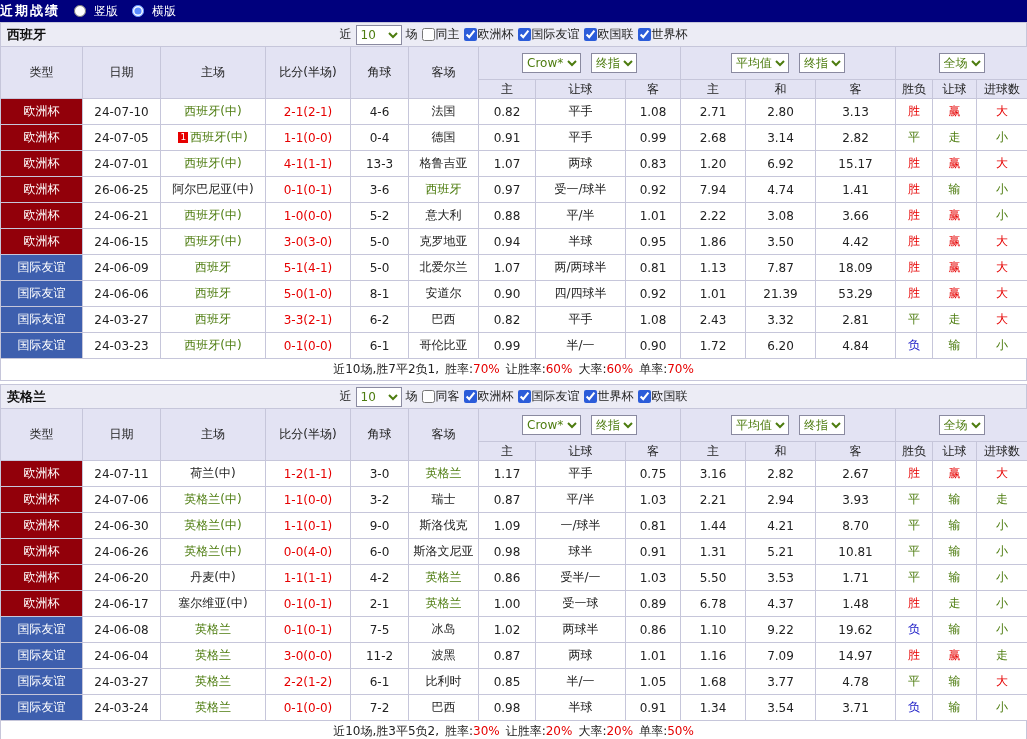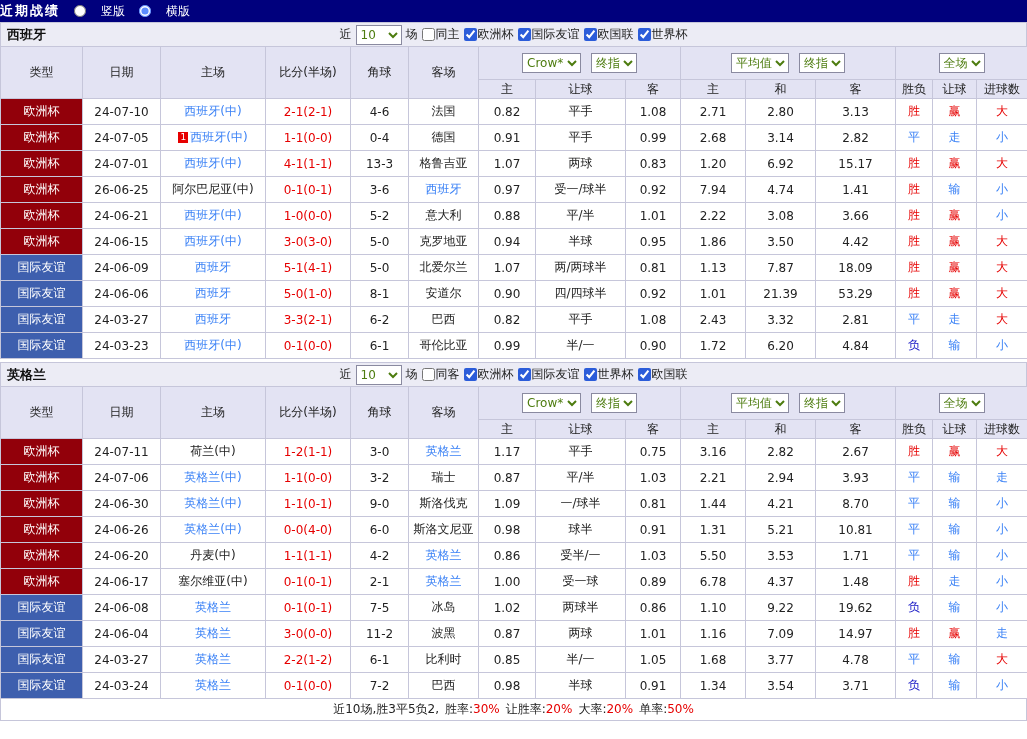--- a/index.html
+++ b/index.html
@@ -9,21 +9,21 @@
     font-family: "DejaVu Sans", "Liberation Sans", sans-serif;
     font-size: 12px;
     color: #222;
   }
   
   .topbar {
     height: 22px; background: #00007d; color: #fff;
     display: flex; align-items: center; justify-content: flex-start; gap: 14px;
   }
   .topbar .title { font-weight: bold; font-size: 13px; letter-spacing: 2px; }
-  .topbar label { display: inline-flex; align-items: center; gap: 15px; cursor: pointer; }
+  .topbar label { display: inline-flex; align-items: center; gap: 8px; cursor: pointer; }
   .topbar input[type=radio] { width: 12px; height: 12px; accent-color: #5b8cff; }
   
   .section-bar {
     position: relative; height: 24px; background: #ececf5;
     border: 1px solid #c6c6da; border-bottom: none;
     display: flex; align-items: center; justify-content: center;
   }
   .team-title { position: absolute; left: 6px; font-weight: bold; font-size: 13px; color: #111; }
   .filters { display: flex; align-items: center; gap: 4px; }
   .filters .chk { display: inline-flex; align-items: center; gap: 1px; cursor: pointer; }
@@ -36,21 +36,21 @@
   
   table { width: 1027px; border-collapse: collapse; table-layout: fixed; }
   th, td { border: 1px solid #c6c6da; text-align: center; overflow: hidden; white-space: nowrap; }
   thead th { background: #e3e3f3; font-weight: normal; color: #222; }
   .hrow1 th { height: 33px; }
   .hrow2 th { height: 19px; }
   tbody td { height: 26px; background: #fff; }
   .sel-wrap { display: flex; justify-content: center; align-items: center; gap: 10px; }
   
   .c-red   { color: #e60000; }
-  .c-green { color: #3b82f6; }
+  .c-green { color: #4d7c0f; }
   .c-blue  { color: #1515c4; }
   .score-cell { color: #e60000; }
   .type-euro     { background: #92000a; color: #fff; }
   .type-friendly { background: #3e5fae; color: #fff; }
   .badge {
     display: inline-block; background: #e60000; color: #fff;
     font-size: 9px; line-height: 11px; width: 10px; height: 11px;
     margin-right: 2px; vertical-align: 1px;
   }
   
@@ -332,20 +332,27 @@
     <td>1.72</td>
     <td>6.20</td>
     <td>4.84</td>
     <td class="c-blue">负</td>
     <td class="c-green">输</td>
     <td class="c-green">小</td>
   </tr>
       </tbody>
   </table>
 
+  <div class="summary">
+    <span>近10场,胜7平2负1, </span>
+    <span class="sum-item"><span>胜率:</span><span class="c-red">70%</span></span>
+    <span class="sum-item"><span>让胜率:</span><span class="c-red">60%</span></span>
+    <span class="sum-item"><span>大率:</span><span class="c-red">60%</span></span>
+    <span class="sum-item"><span>单率:</span><span class="c-red">70%</span></span>
+  </div>
 </div>
 
 <div class="section">
   <div class="section-bar">
     <span class="team-title">英格兰</span>
     <div class="filters">
       <span>近</span>
       <select class="count-select">
         <option>10</option>
       </select>

